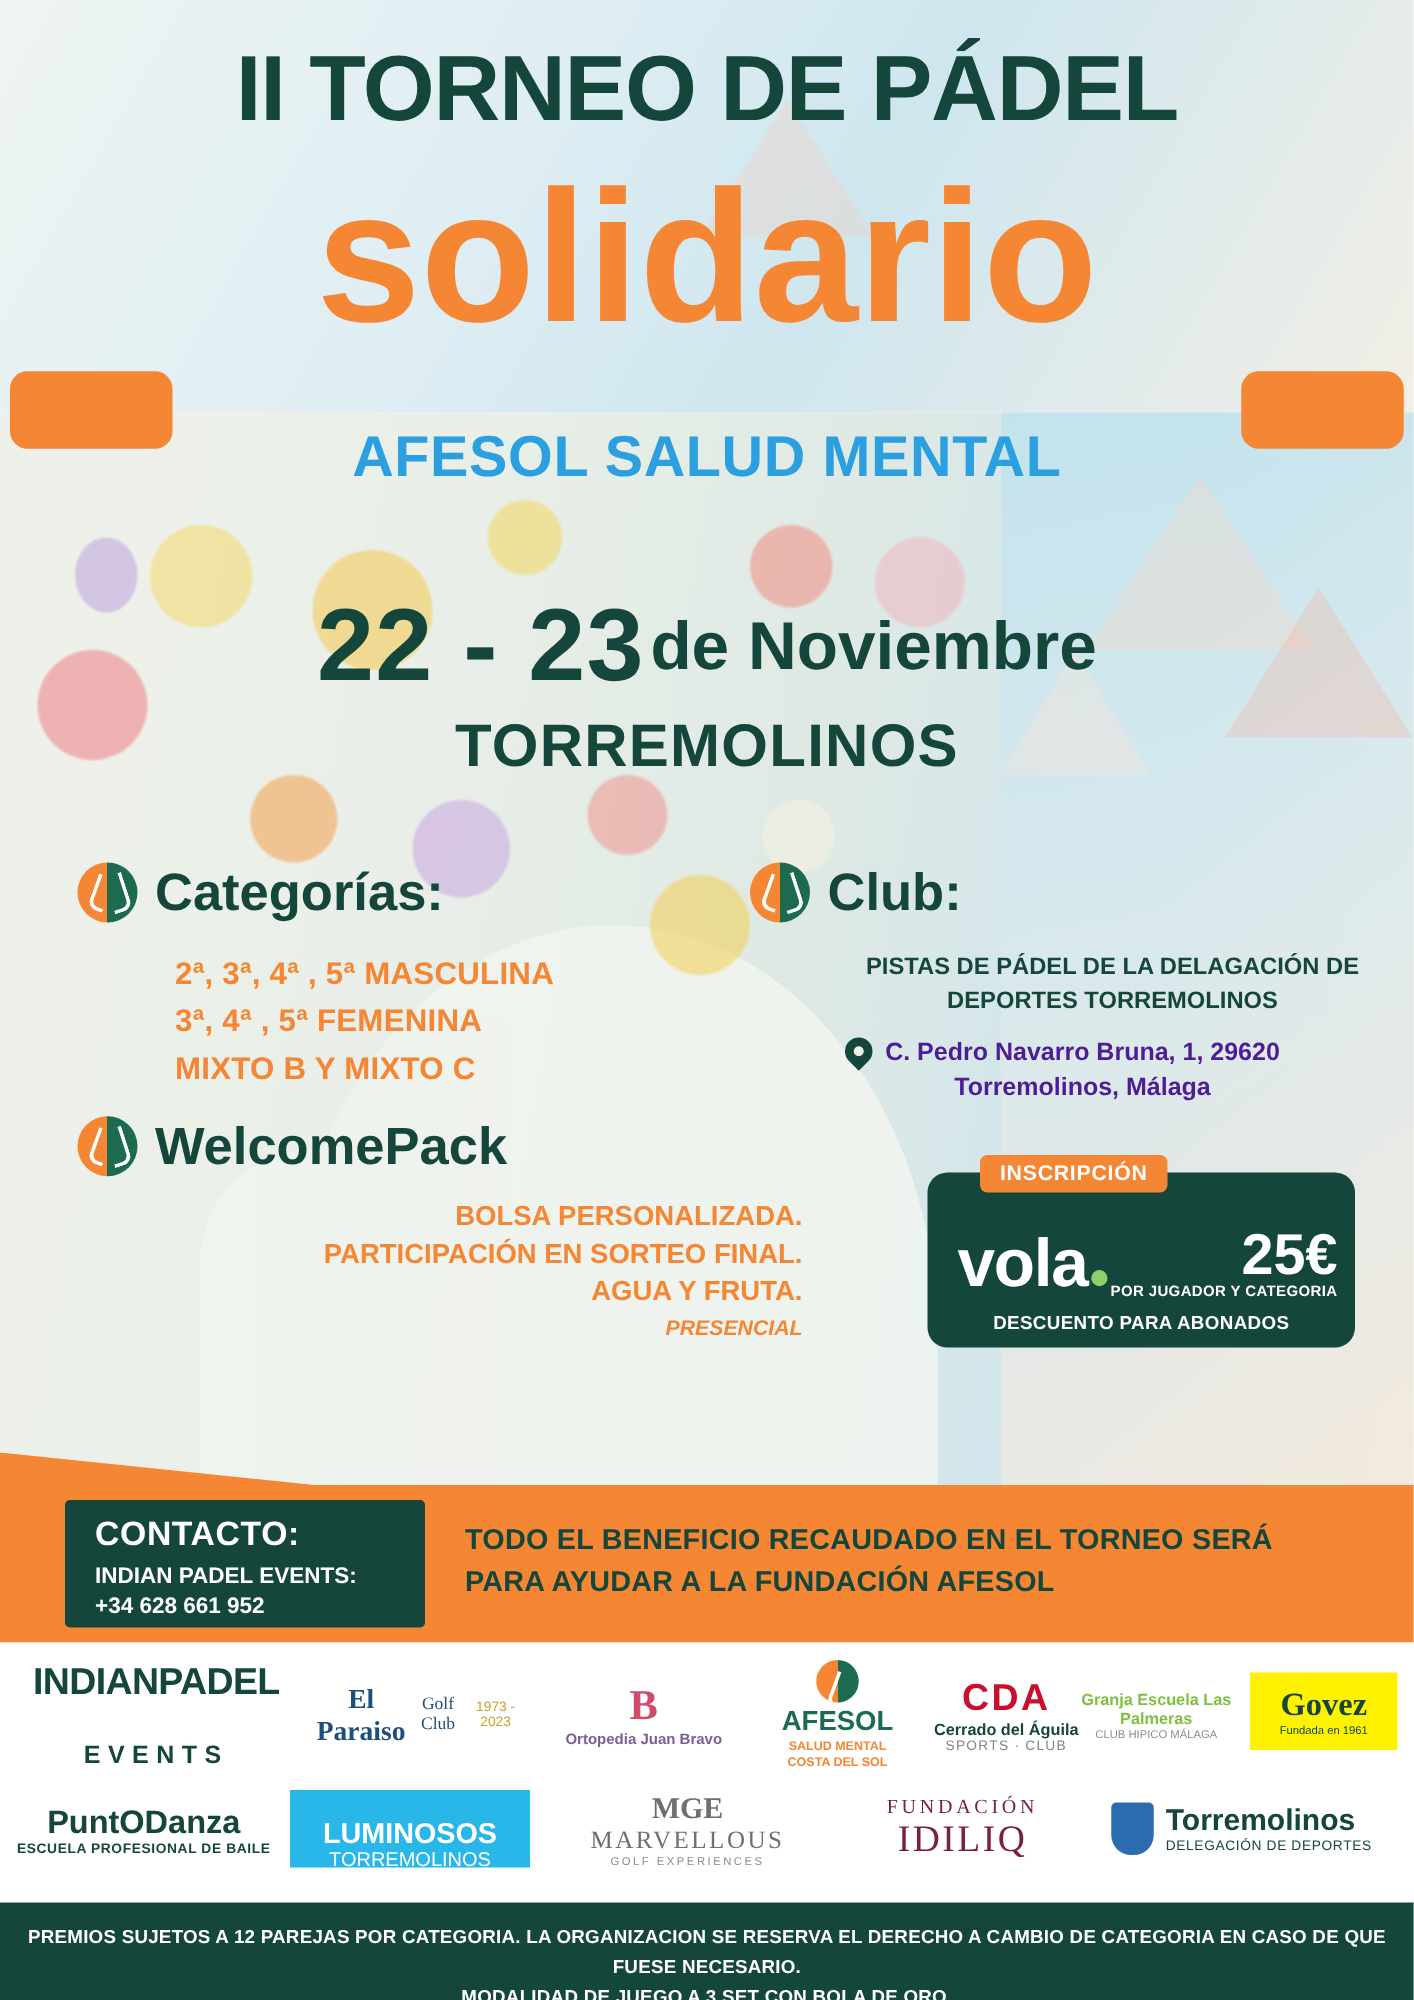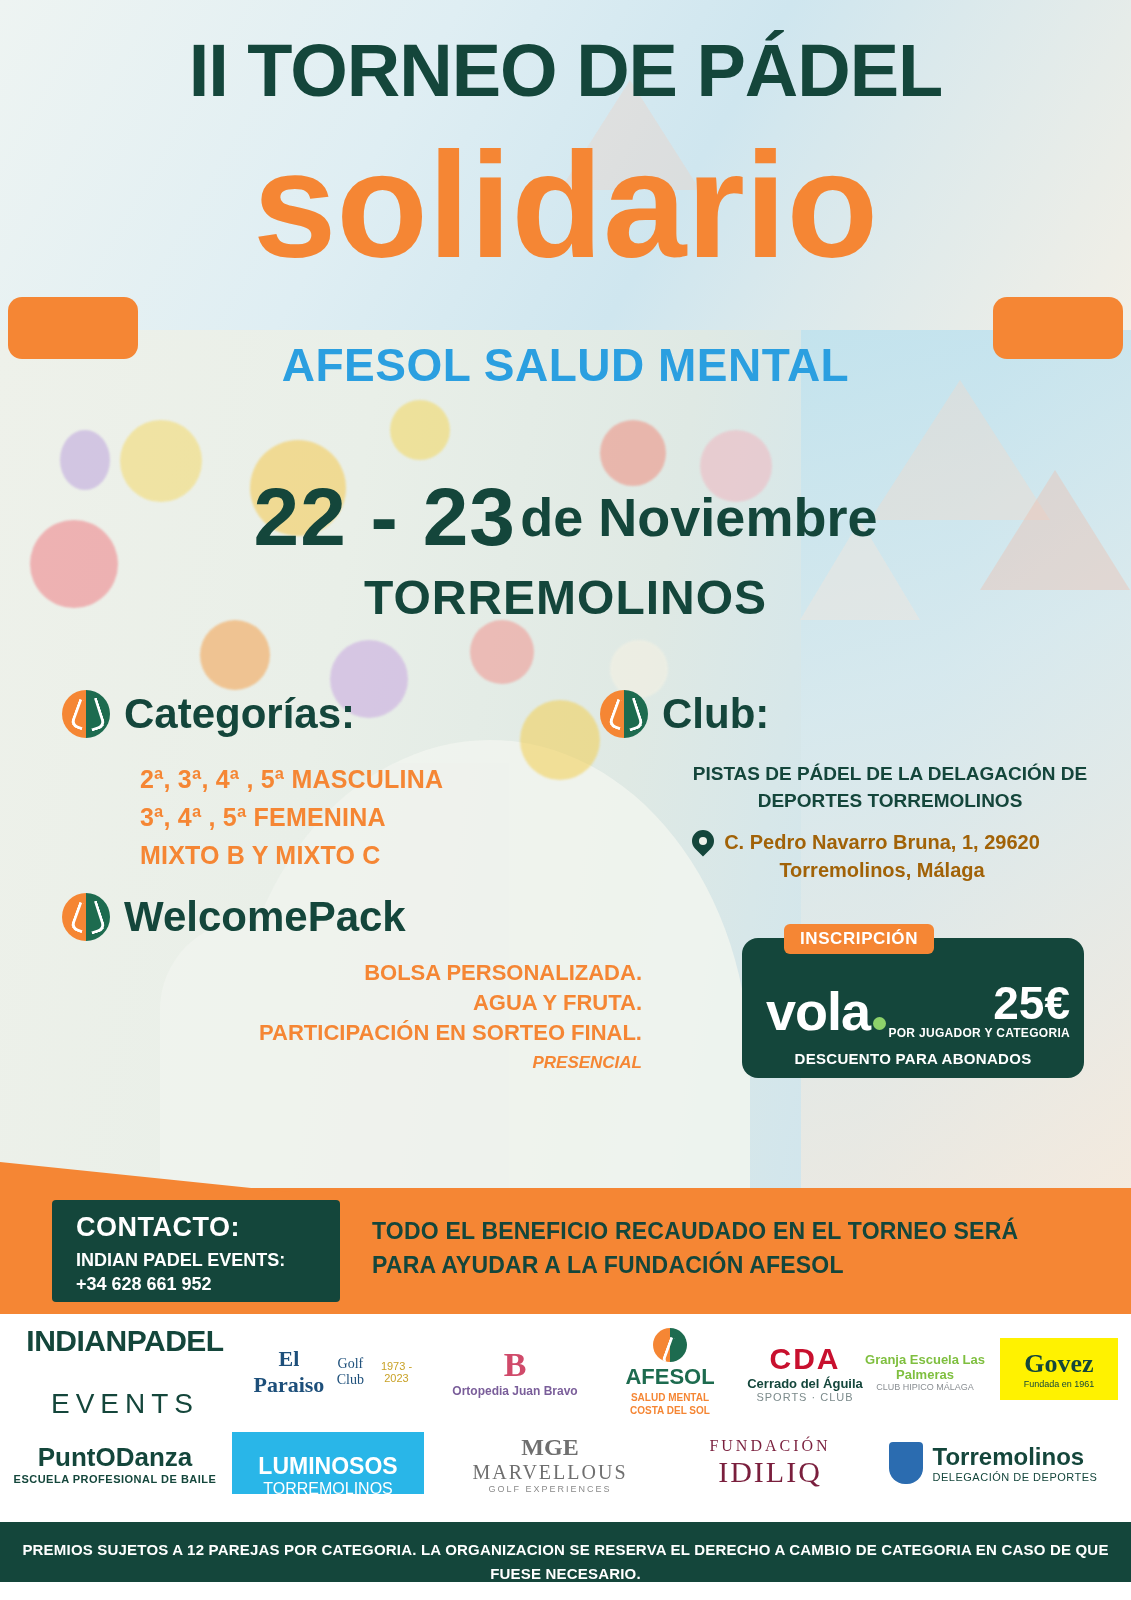--- a/index.html
+++ b/index.html
@@ -114,22 +114,22 @@
     position:absolute;left:162px;top:958px;width:480px;color:#f58634;font-weight:bold;
   }
   .wp-list div{font-size:22px;line-height:30px;text-align:right;}
   .wp-list .small{font-size:17px;font-style:italic;}
 
   .club-text{
     position:absolute;left:690px;top:760px;width:400px;
     color:#14463b;font-weight:bold;font-size:19px;line-height:27px;text-align:center;
   }
   .club-addr{
-    position:absolute;left:656px;top:828px;width:420px;
-    color:#a16207;font-weight:bold;font-size:20px;line-height:28px;text-align:center;
+    position:absolute;left:640px;top:828px;width:420px;
+    color:#4c1d95;font-weight:bold;font-size:20px;line-height:28px;text-align:center;
     display:flex;align-items:flex-start;gap:10px;justify-content:center;
   }
   .pin{
     width:22px;height:30px;flex:0 0 22px;position:relative;margin-top:2px;
   }
   .pin:before{
     content:"";position:absolute;left:0;top:0;width:22px;height:22px;border-radius:50% 50% 50% 0;
     background:#14463b;transform:rotate(-45deg);
   }
   .pin:after{
@@ -180,25 +180,25 @@
     font-size:23px;font-weight:bold;line-height:34px;letter-spacing:.2px;
   }
 
   
   .sponsors{
     position:absolute;left:0;top:1314px;width:1131px;height:208px;background:#ffffff;
   }
   .sp{position:absolute;display:flex;align-items:center;justify-content:center;text-align:center;}
 
   .ipe-top{font-size:30px;font-weight:bold;letter-spacing:-.5px;}
-  .ipe-bot{font-size:28px;font-weight:normal;letter-spacing:6px;margin-top:30px;}
+  .ipe-bot{font-size:20px;font-weight:bold;letter-spacing:6px;margin-top:30px;}
 
   
   .footer{
-    position:absolute;left:0;top:1522px;width:1131px;height:60px;background:#14463b;
+    position:absolute;left:0;top:1522px;width:1131px;height:78px;background:#14463b;
   }
   .footer div{
     color:#ffffff;text-align:center;font-size:15px;font-weight:bold;line-height:24px;letter-spacing:.2px;
   }
   .footer .f1{padding-top:16px;}
 </style>
 </head>
 <body>
 
 <div class="poster">
@@ -248,22 +248,22 @@
     <div>3ª, 4ª , 5ª FEMENINA</div>
     <div>MIXTO B Y MIXTO C</div>
   </div>
 
   <div class="sec-head wp-head">
     <span class="mark"></span>
     <span>WelcomePack</span>
   </div>
   <div class="wp-list">
     <div>BOLSA PERSONALIZADA.</div>
+    <div>PARTICIPACIÓN EN SORTEO FINAL.</div>
     <div>AGUA Y FRUTA.</div>
-    <div>PARTICIPACIÓN EN SORTEO FINAL.</div>
     <div class="small">PRESENCIAL</div>
   </div>
 
   <div class="sec-head club-head">
     <span class="mark"></span>
     <span>Club:</span>
   </div>
   <div class="club-text">PISTAS DE PÁDEL DE LA DELAGACIÓN DE DEPORTES TORREMOLINOS</div>
   <div class="club-addr">
     <span class="pin"></span>

